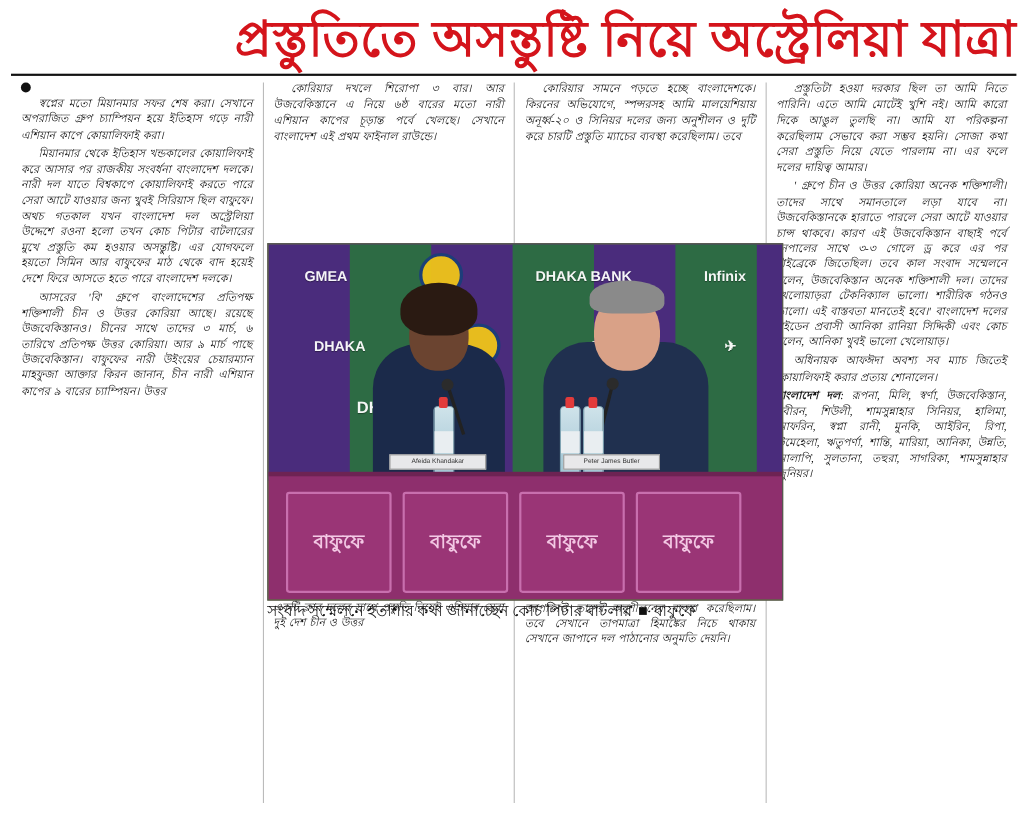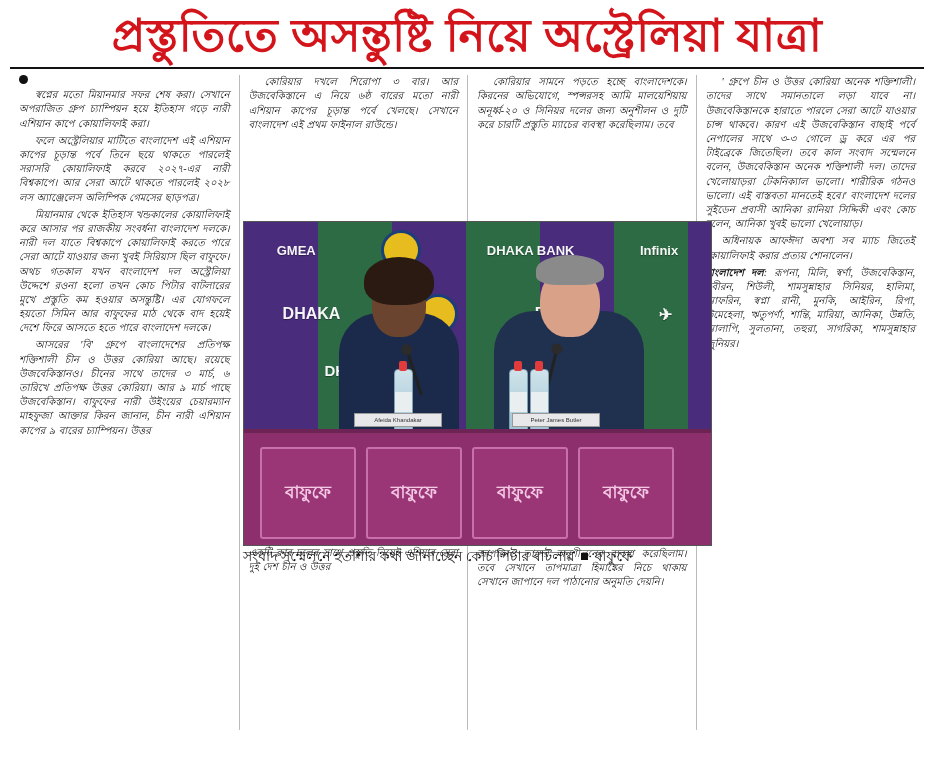--- a/index.html
+++ b/index.html
@@ -11,21 +11,21 @@
     overflow:hidden;
   }
   .page{
     position:relative;
     width:934px;height:758px;
     box-sizing:border-box;
     padding:6px 10px 4px 10px;
   }
   
   .headline{
-    text-align:center;
+    text-align:right;
     color:#d4141b;
     font-family:"Liberation Sans", sans-serif;
     font-weight:bold;
     font-size:45px;
     line-height:1.05;
     letter-spacing:0.5px;
     margin:6px 0 8px 0;
     white-space:nowrap;
   }
   .rule{
@@ -110,21 +110,21 @@
   }
   .bd-stripe{
     position:absolute;top:0;height:100%;width:74px;background:#2d6b44;
   }
   .logo-row{
     position:absolute;left:0;width:100%;
     display:flex;justify-content:space-around;align-items:center;
     color:#fff;font-family:"Liberation Sans",sans-serif;font-weight:bold;
   }
   .logo-row.r1{top:8px;font-size:13px;}
-  .logo-row.r2{top:72px;font-size:16px;}
+  .logo-row.r2{top:72px;font-size:13px;}
   .logo-row.r3{top:140px;font-size:15px;}
   .logo-row span{opacity:.95;text-shadow:0 1px 1px rgba(0,0,0,.4);}
   .badge{
     width:34px;height:34px;border-radius:50%;
     background:#f0c419;border:3px solid #1b3e7a;
     display:inline-block;
   }
   .table-front{
     position:absolute;left:0;bottom:0;width:100%;height:112px;
     background:#8e2f6d;
@@ -182,39 +182,39 @@
   <div class="rule"></div>
 
   <div class="cols">
 
     <div class="col">
       <div class="byline">
         <span class="bullet"></span>
         <span></span>
       </div>
       <p class="indent">স্বপ্নের মতো মিয়ানমার সফর শেষ করা। সেখানে অপরাজিত গ্রুপ চ্যাম্পিয়ন হয়ে ইতিহাস গড়ে নারী এশিয়ান কাপে কোয়ালিফাই করা।</p>
-      <p class="indent">ফলে অস্ট্রেলিয়ার মাটিতে বাংলাদেশ এই এশিয়ান কাপের চূড়ান্ত পর্বে তিনে ছয়ে থাকতে পারলেই সরাসরি কোয়ালিফাই করবে ২০২৭-এর নারী বিশ্বকাপে। আর সেরা আটে থাকতে পারলেই ২০২৮ লস অ্যাঞ্জেলেস অলিম্পিক গেমসের ছাড়পত্র।</p>
       <p class="indent">মিয়ানমার থেকে ইতিহাস খন্ডকালের কোয়ালিফাই করে আসার পর রাজকীয় সংবর্ধনা বাংলাদেশ দলকে। নারী দল যাতে বিশ্বকাপে কোয়ালিফাই করতে পারে সেরা আটে যাওয়ার জন্য খুবই সিরিয়াস ছিল বাফুফে। অথচ গতকাল যখন বাংলাদেশ দল অস্ট্রেলিয়া উদ্দেশে রওনা হলো তখন কোচ পিটার বাটলারের মুখে প্রস্তুতি কম হওয়ার অসন্তুষ্টি। এর যোগফলে হয়তো সিমিন আর বাফুফের মাঠ থেকে বাদ হয়েই দেশে ফিরে আসতে হতে পারে বাংলাদেশ দলকে।</p>
       <p class="indent">আসরের 'বি' গ্রুপে বাংলাদেশের প্রতিপক্ষ শক্তিশালী চীন ও উত্তর কোরিয়া আছে। রয়েছে উজবেকিস্তানও। চীনের সাথে তাদের ৩ মার্চ, ৬ তারিখে প্রতিপক্ষ উত্তর কোরিয়া। আর ৯ মার্চ পাছে উজবেকিস্তান। বাফুফের নারী উইংয়ের চেয়ারম্যান মাহফুজা আক্তার কিরন জানান, চীন নারী এশিয়ান কাপের ৯ বারের চ্যাম্পিয়ন। উত্তর</p>
     </div>
 
     <div class="col">
       <p class="indent">কোরিয়ার দখলে শিরোপা ৩ বার। আর উজবেকিস্তানে এ নিয়ে ৬ষ্ঠ বারের মতো নারী এশিয়ান কাপের চূড়ান্ত পর্বে খেলছে। সেখানে বাংলাদেশ এই প্রথম ফাইনাল রাউন্ডে।</p>
       <div style="height:340px"></div>
       <p class="indent">হয়নি অস্ট্রেলিয়া সফর উপলক্ষে। লিগের জন্য তারা এক সাথে অনুশীলন করতে বাধ্য হয়েছে। এর দলটিতে মালয়েশিয়ায় রেখেছে সঙ্গতের ট্রেনিং এবং দুটি প্রস্তুতি ম্যাচ খেলানের আয়োজন করা হয়েছিল। সেটাও শেষ পর্যন্ত হয়নি। ফলে অস্ট্রেলিয়ায় গিয়ে একটি ক্লাব দলের সাথে প্রস্তুতি নিয়েই এশিয়ার সেরা দুই দেশ চীন ও উত্তর</p>
     </div>
 
     <div class="col">
       <p class="indent">কোরিয়ার সামনে পড়তে হচ্ছে বাংলাদেশকে। কিরনের অভিযোগে, স্পন্সরসহ আমি মালয়েশিয়ায় অনূর্ধ্ব-২০ ও সিনিয়র দলের জন্য অনুশীলন ও দুটি করে চারটি প্রস্তুতি ম্যাচের ব্যবস্থা করেছিলাম। তবে</p>
       <div style="height:352px"></div>
       <p class="indent">কোচ পিটার বাটলারের মতে, যেভাবে এই লেভেলে খেলার জন্য</p>
       <p class="indent">আমিই তো বাফুফের একা সিদ্ধান্ত নেয়ার কেউ না। তাই অনেক কিছুই সম্ভব হয় না। এ ছাড়া জাপানেও তাদের অনুশীলনের ব্যবস্থা করেছিলাম। তবে সেখানে তাপমাত্রা হিমাঙ্কের নিচে থাকায় সেখানে জাপানে দল পাঠানোর অনুমতি দেয়নি।</p>
     </div>
 
     <div class="col">
+      <p class="indent">প্রস্তুতিটা হওয়া দরকার ছিল তা আমি নিতে পারিনি। এতে আমি মোটেই খুশি নই। আমি কারো দিকে আঙুল তুলছি না। আমি যা পরিকল্পনা করেছিলাম সেভাবে করা সম্ভব হয়নি। সোজা কথা সেরা প্রস্তুতি নিয়ে যেতে পারলাম না। এর ফলে দলের দায়িত্ব আমার।</p>
       <p class="indent">' গ্রুপে চীন ও উত্তর কোরিয়া অনেক শক্তিশালী। তাদের সাথে সমানতালে লড়া যাবে না। উজবেকিস্তানকে হারাতে পারলে সেরা আটে যাওয়ার চান্স থাকবে। কারণ এই উজবেকিস্তান বাছাই পর্বে নেপালের সাথে ৩-৩ গোলে ড্র করে এর পর টাইব্রেকে জিতেছিল। তবে কাল সংবাদ সম্মেলনে বলেন, উজবেকিস্তান অনেক শক্তিশালী দল। তাদের খেলোয়াড়রা টেকনিক্যাল ভালো। শারীরিক গঠনও ভালো। এই বাস্তবতা মানতেই হবে।' বাংলাদেশ দলের সুইডেন প্রবাসী আনিকা রানিয়া সিদ্দিকী এবং কোচ বলেন, আনিকা খুবই ভালো খেলোয়াড়।</p>
       <p class="indent">অধিনায়ক আফঈদা অবশ্য সব ম্যাচ জিতেই কোয়ালিফাই করার প্রত্যয় শোনালেন।</p>
       <p class="squad">
         <b>বাংলাদেশ দল</b><span>: রূপনা, মিলি, স্বর্ণা, উজবেকিস্তান, নবীরন, শিউলী, শামসুন্নাহার সিনিয়র, হালিমা, আফরিন, স্বপ্না রানী, মুনকি, আইরিন, রিপা, উমেহেলা, ঋতুপর্ণা, শান্তি, মারিয়া, আনিকা, উন্নতি, আলাপি, সুলতানা, তহুরা, সাগরিকা, শামসুন্নাহার জুনিয়র।</span>
       </p>
     </div>
   </div>
 
   <div class="photo-wrap">
     <div class="photo">

